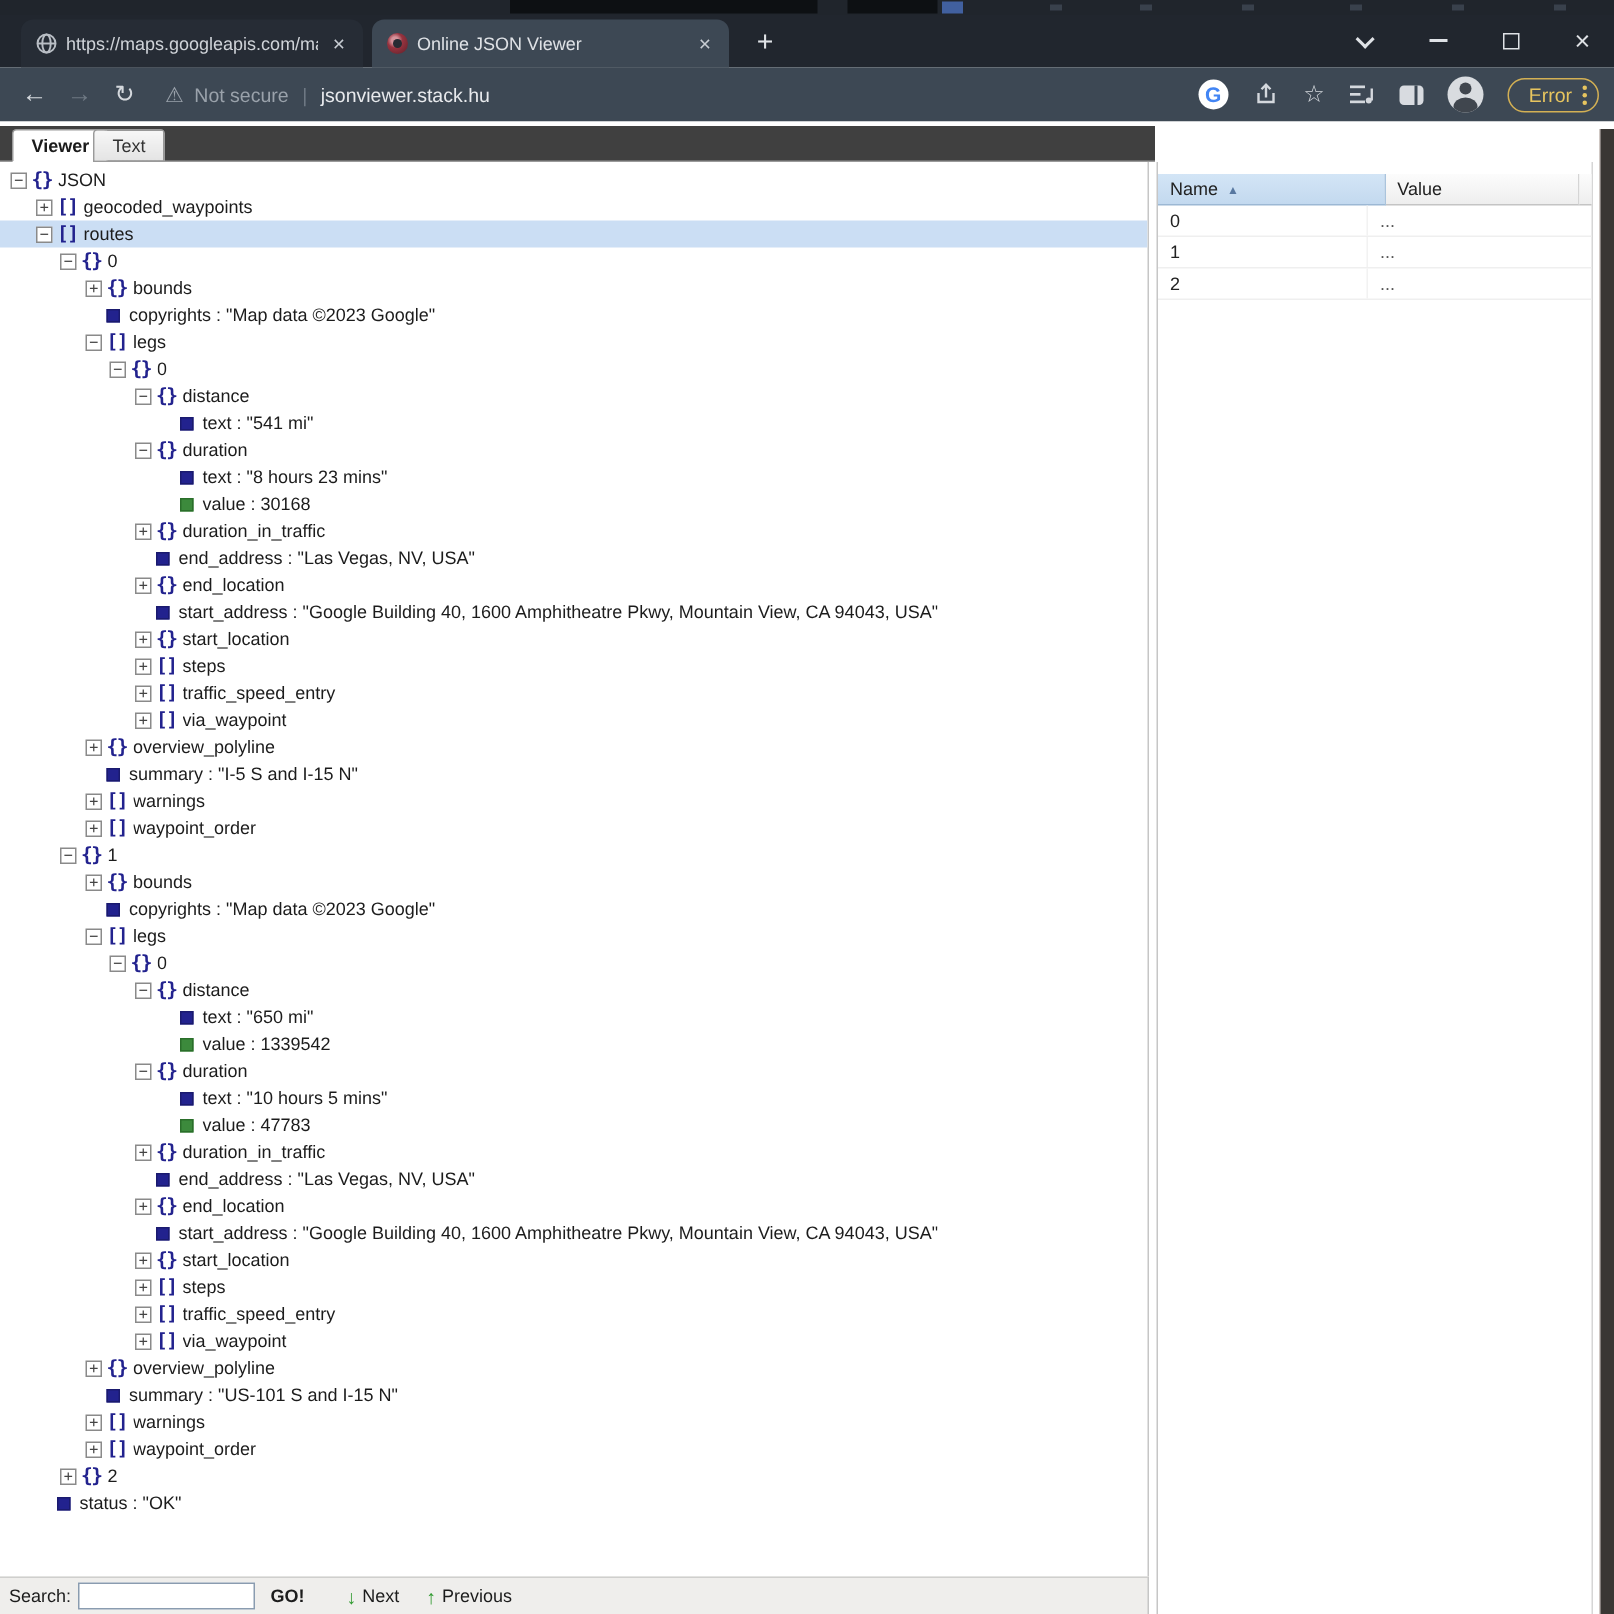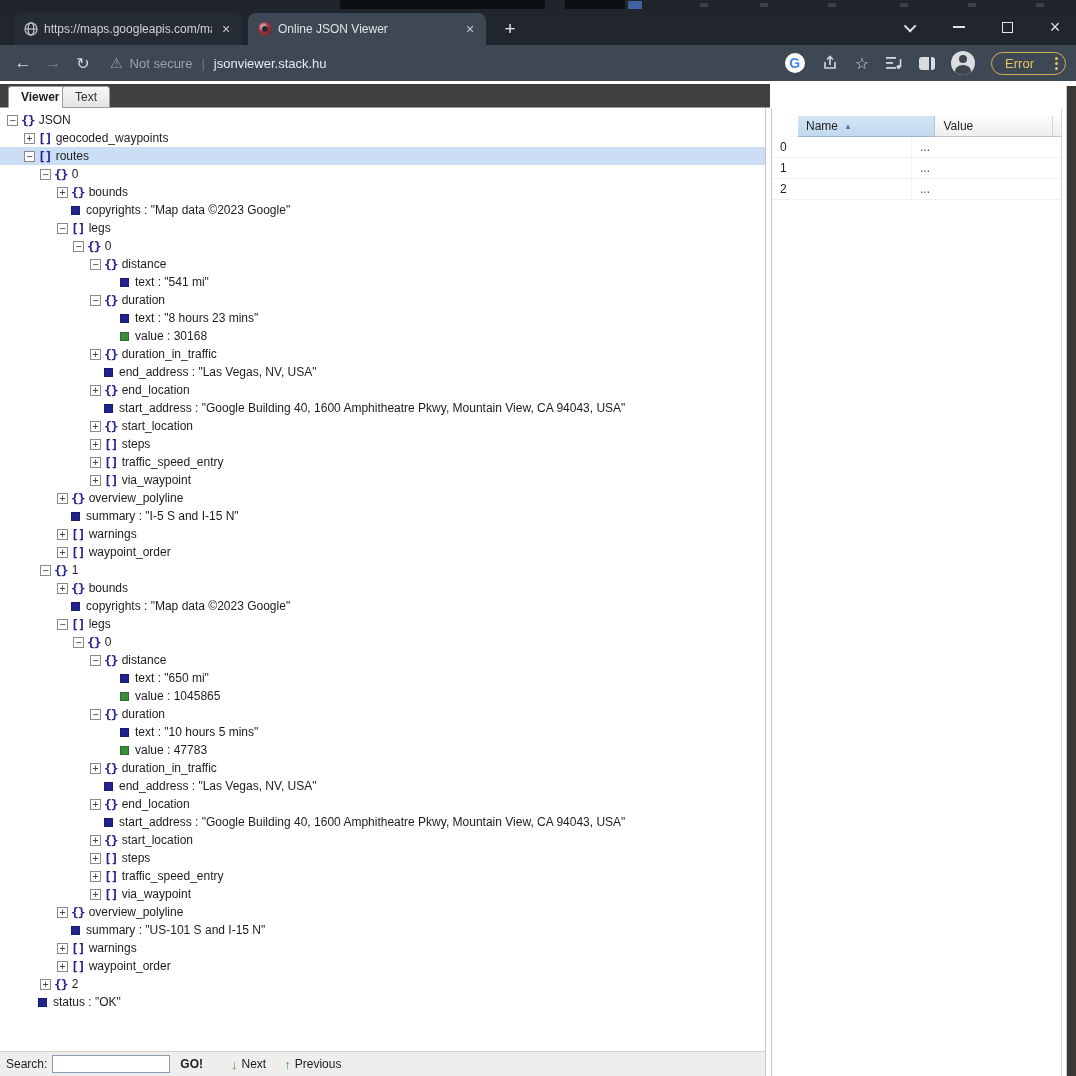--- a/index.html
+++ b/index.html
@@ -46,21 +46,21 @@
   .url-text { color:#e8eaed; font-size:13px; }
   .tb-right { display:flex; align-items:center; gap:16px; margin-right:10px; }
   .gicon { width:20px; height:20px; border-radius:50%; background:#fff; color:#4285F4; font-weight:bold; font-size:14px;
       display:flex; align-items:center; justify-content:center; }
   .star-icon { color:#d4d8dd; font-size:16px; }
   .sidepanel-icon { width:16px; height:13px; border-radius:3px; background:#d8dbe0; position:relative; }
   .sidepanel-icon::after { content:""; position:absolute; right:4px; top:0; width:2px; height:13px; background:#3d4854; }
   .avatar { width:24px; height:24px; border-radius:50%; background:#d9dce0; position:relative; overflow:hidden; }
   .avatar::before { content:""; position:absolute; left:8px; top:4px; width:8px; height:8px; border-radius:50%; background:#40464e; }
   .avatar::after { content:""; position:absolute; left:4px; top:14px; width:16px; height:12px; border-radius:50%; background:#40464e; }
-  .error-pill { display:flex; align-items:center; gap:21px; border:1.5px solid #d3b054; border-radius:14px;
+  .error-pill { display:flex; align-items:center; gap:7px; border:1.5px solid #d3b054; border-radius:14px;
       padding:3px 7px 3px 13px; }
   .error-text { color:#e7c55f; font-size:13px; }
   .kebab { display:flex; flex-direction:column; gap:2px; }
   .kebab i { width:3px; height:3px; border-radius:50%; background:#e7c55f; }
 
   
   .page { position:absolute; left:0; top:81px; width:1076px; height:995px; background:#fff; }
 
   .page-tabbar { position:absolute; left:0; top:3px; width:770px; height:24px; background:#404040; border-bottom:1px solid #9a9a9a; }
   .ptab { position:absolute; top:2px; height:22px; padding:0 12px; font-size:12px; display:flex; align-items:center;
@@ -93,21 +93,21 @@
   .arrow-green { color:#2f9a2f; font-weight:bold; font-size:13px; }
   .search-nav { display:flex; align-items:center; gap:4px; margin-left:28px; }
   .search-nav + .search-nav { margin-left:18px; }
 
   
   .gutter { position:absolute; left:766px; top:27px; width:6px; height:968px; background:#fff; border-right:1px solid #c6c6c6; }
   .grid-panel { position:absolute; left:772px; top:27px; width:290px; height:968px; background:#fff; border-right:1px solid #d6d6d6; }
   .grid-header { position:absolute; left:0; top:8px; width:100%; height:21px; display:flex; }
   .hcell { height:21px; font-size:12px; color:#222; display:flex; align-items:center; padding-left:8px;
       border-bottom:1px solid #9cb8d4; }
-  .hcell.sorted { width:164px; background:linear-gradient(#d3e5f6,#c3d9ef); border-right:1px solid #aac4dd;margin-left:26px; }
+  .hcell.sorted { width:164px; background:linear-gradient(#d3e5f6,#c3d9ef); border-right:1px solid #aac4dd; }
   .hcell.plain { width:140px; background:linear-gradient(#fcfcfc,#eeeeee); border-right:1px solid #d5d5d5; border-bottom-color:#c4c4c4; }
   .hcell.spacer { flex:1; background:linear-gradient(#fcfcfc,#eeeeee); border-bottom-color:#c4c4c4; }
   .sort-arrow { font-size:8px; color:#5878a0; margin-left:6px; }
   .grid-body { position:absolute; left:0; top:29px; width:100%; }
   .grid-row { height:21px; display:flex; border-bottom:1px solid #efefef; font-size:12px; color:#222; }
   .gcell { display:flex; align-items:center; padding-left:8px; }
   .gcell.name { width:140px; border-right:1px solid #f2f2f2; }
   .gcell.value { width:140px; color:#555; }
 
   
@@ -386,21 +386,21 @@
             <span class="row-label">distance</span>
           </div>
           <div class="tree-row">
             <span class="indent" style="width: 120px;"></span>
             <span class="leaf-square string"></span>
             <span class="row-label">text : "650 mi"</span>
           </div>
           <div class="tree-row">
             <span class="indent" style="width: 120px;"></span>
             <span class="leaf-square number"></span>
-            <span class="row-label">value : 1045865</span>
+            <span class="row-label">value : 1339542</span>
           </div>
           <div class="tree-row">
             <span class="indent" style="width: 90px;"></span>
             <span class="toggle">−</span>
             <span class="node-icon">{}</span>
             <span class="row-label">duration</span>
           </div>
           <div class="tree-row">
             <span class="indent" style="width: 120px;"></span>
             <span class="leaf-square string"></span>

